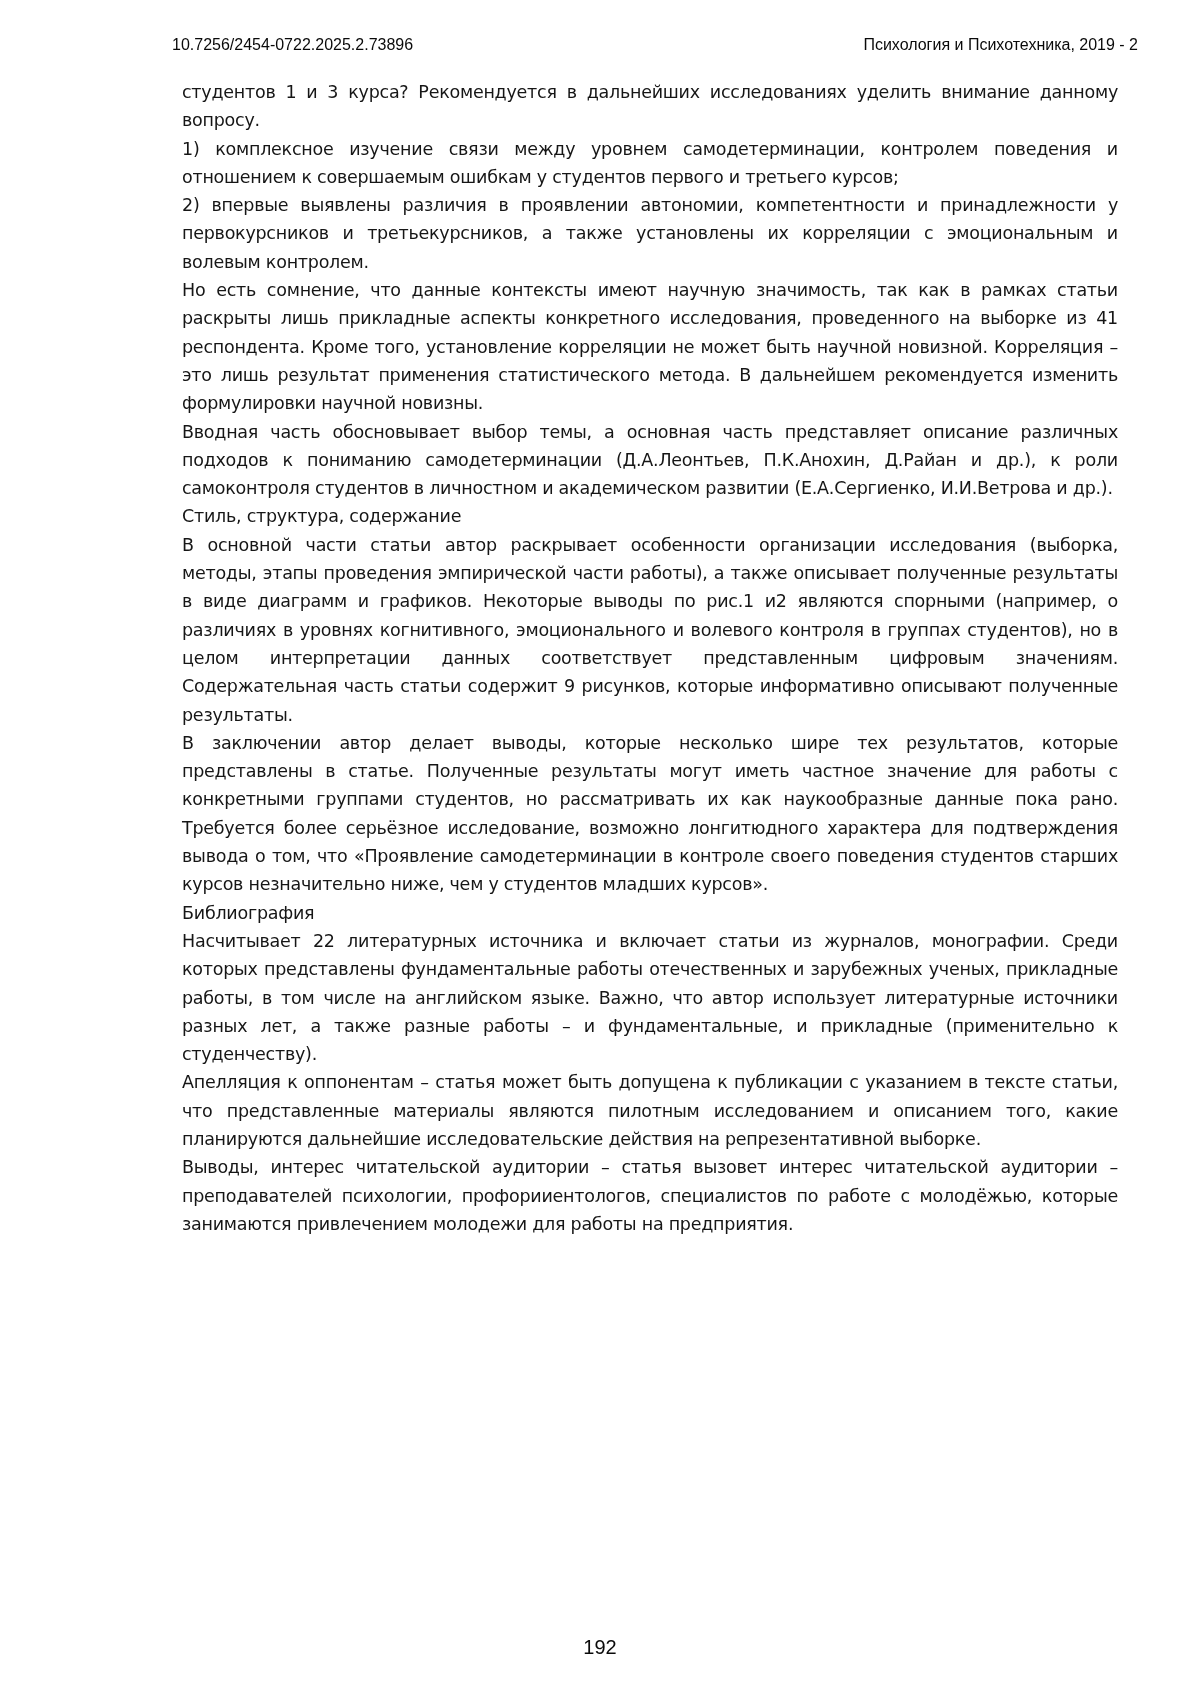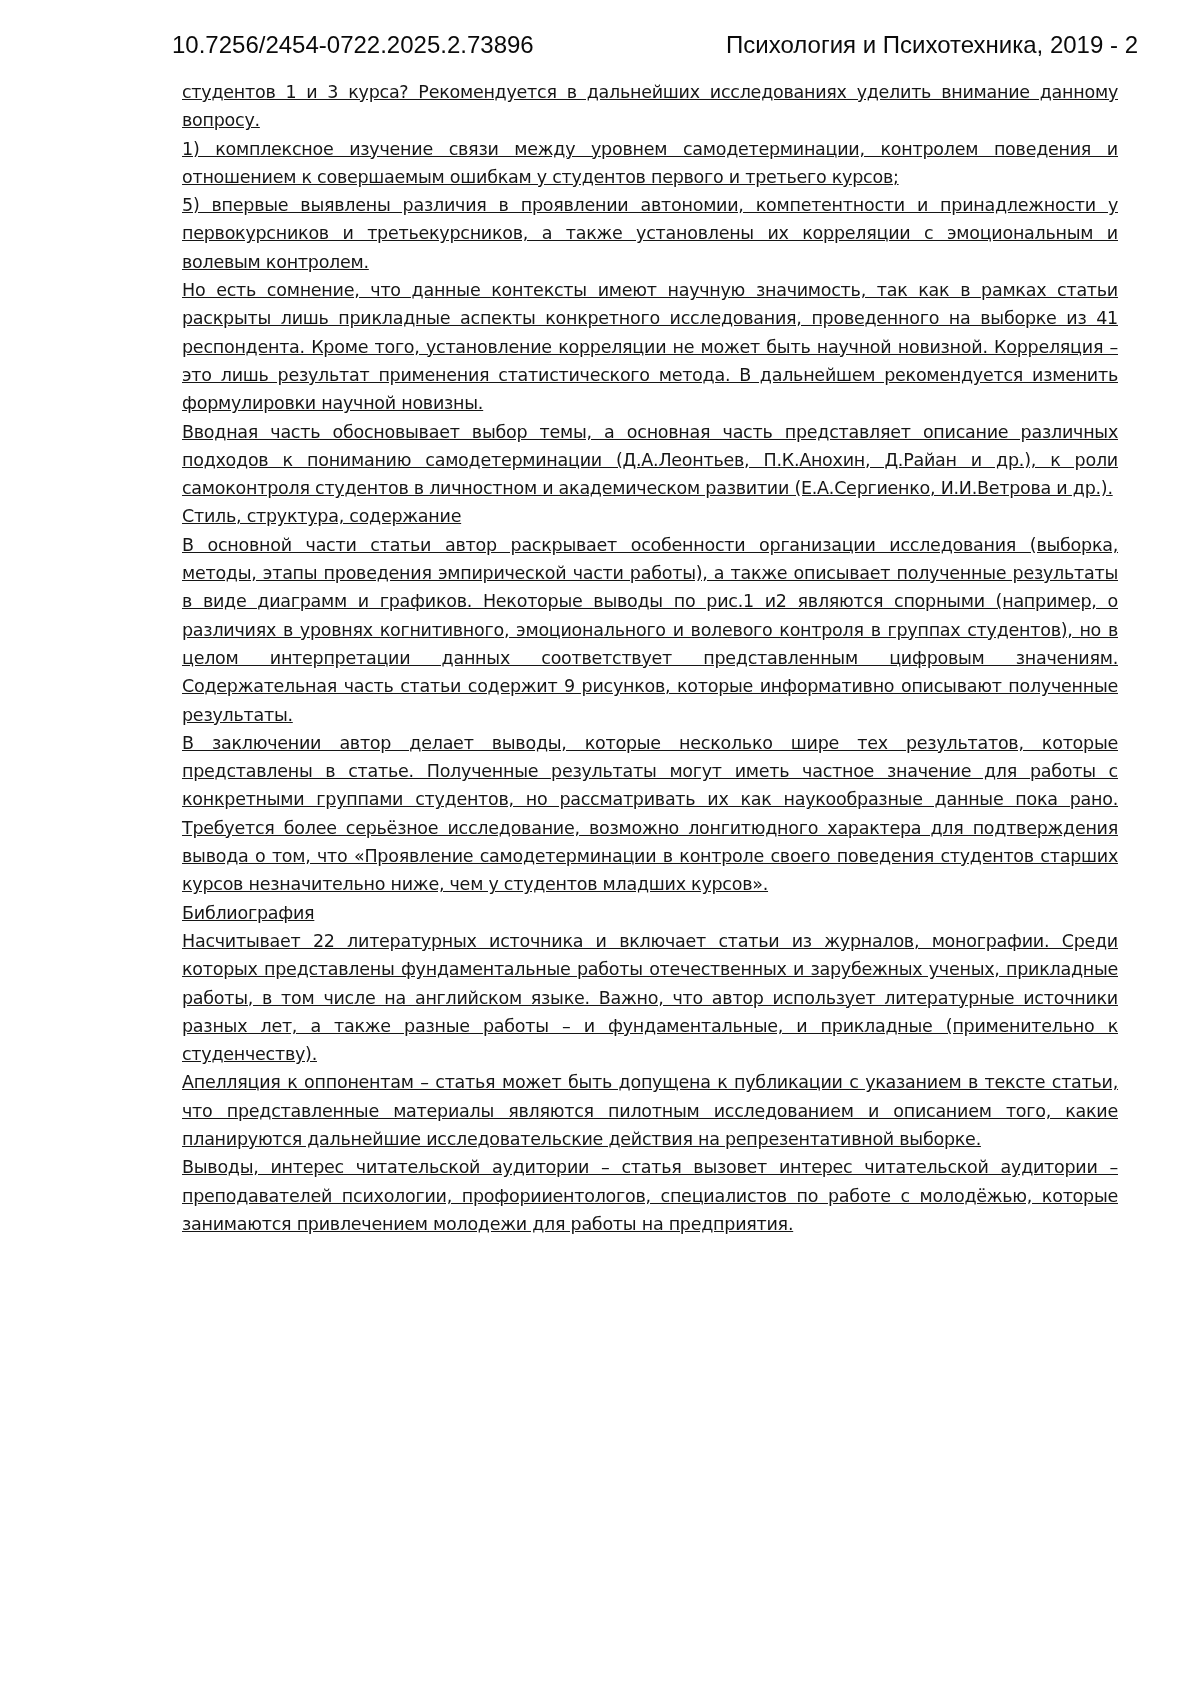--- a/index.html
+++ b/index.html
@@ -17,38 +17,37 @@
   }
   .header {
     position: absolute;
     top: 33px;
     left: 172px;
     width: 966px; 
     display: flex;
     justify-content: space-between;
     align-items: baseline;
     font-family: "Liberation Sans", sans-serif;
-    font-size: 24px;
+    font-size: 16px;
     line-height: 24px;
     color: #0a0a0a;
     white-space: nowrap;
     text-align: right;
   }
   .content {
     position: absolute;
     top: 78px;
     left: 182px;
     width: 936px;
     font-family: "DejaVu Sans", sans-serif;
     font-size: 17.5px;
     line-height: 28.3px;
     letter-spacing: -0.25px;
     text-align: justify;
     color: #161616;
-    text-decoration: underline;
   }
   .content p {
     margin: 0;
     padding: 0;
   }
   .page-number {
     position: absolute;
     top: 1636px;
     left: 0;
     width: 100%;
@@ -64,26 +63,27 @@
 <div class="page">
 
   <div class="header">
     <span>10.7256/2454-0722.2025.2.73896</span>
     <span>Психология и Психотехника, 2019 - 2</span>
   </div>
 
   <div class="content">
     <p>студентов 1 и 3 курса? Рекомендуется в дальнейших исследованиях уделить внимание данному вопросу.</p>
     <p>1) комплексное изучение связи между уровнем самодетерминации, контролем поведения и отношением к совершаемым ошибкам у студентов первого и третьего курсов;</p>
-    <p>5) впервые выявлены различия в проявлении автономии, компетентности и принадлежности у первокурсников и третьекурсников, а также установлены их корреляции с эмоциональным и волевым контролем.</p>
+    <p>2) впервые выявлены различия в проявлении автономии, компетентности и принадлежности у первокурсников и третьекурсников, а также установлены их корреляции с эмоциональным и волевым контролем.</p>
     <p>Но есть сомнение, что данные контексты имеют научную значимость, так как в рамках статьи раскрыты лишь прикладные аспекты конкретного исследования, проведенного на выборке из 41 респондента. Кроме того, установление корреляции не может быть научной новизной. Корреляция – это лишь результат применения статистического метода. В дальнейшем рекомендуется изменить формулировки научной новизны.</p>
     <p>Вводная часть обосновывает выбор темы, а основная часть представляет описание различных подходов к пониманию самодетерминации (Д.А.Леонтьев, П.К.Анохин, Д.Райан и др.), к роли самоконтроля студентов в личностном и академическом развитии (Е.А.Сергиенко, И.И.Ветрова и др.).</p>
     <p>Стиль, структура, содержание</p>
     <p>В основной части статьи автор раскрывает особенности организации исследования (выборка, методы, этапы проведения эмпирической части работы), а также описывает полученные результаты в виде диаграмм и графиков. Некоторые выводы по рис.1 и2 являются спорными (например, о различиях в уровнях когнитивного, эмоционального и волевого контроля в группах студентов), но в целом интерпретации данных соответствует представленным цифровым значениям. Содержательная часть статьи содержит 9 рисунков, которые информативно описывают полученные результаты.</p>
     <p>В заключении автор делает выводы, которые несколько шире тех результатов, которые представлены в статье. Полученные результаты могут иметь частное значение для работы с конкретными группами студентов, но рассматривать их как наукообразные данные пока рано. Требуется более серьёзное исследование, возможно лонгитюдного характера для подтверждения вывода о том, что «Проявление самодетерминации в контроле своего поведения студентов старших курсов незначительно ниже, чем у студентов младших курсов».</p>
     <p>Библиография</p>
     <p>Насчитывает 22 литературных источника и включает статьи из журналов, монографии. Среди которых представлены фундаментальные работы отечественных и зарубежных ученых, прикладные работы, в том числе на английском языке. Важно, что автор использует литературные источники разных лет, а также разные работы – и фундаментальные, и прикладные (применительно к студенчеству).</p>
     <p>Апелляция к оппонентам – статья может быть допущена к публикации с указанием в тексте статьи, что представленные материалы являются пилотным исследованием и описанием того, какие планируются дальнейшие исследовательские действия на репрезентативной выборке.</p>
     <p>Выводы, интерес читательской аудитории – статья вызовет интерес читательской аудитории – преподавателей психологии, профорииентологов, специалистов по работе с молодёжью, которые занимаются привлечением молодежи для работы на предприятия.</p>
   </div>
 
+  <div class="page-number">192</div>
 
 </div>
 
 </body></html>

